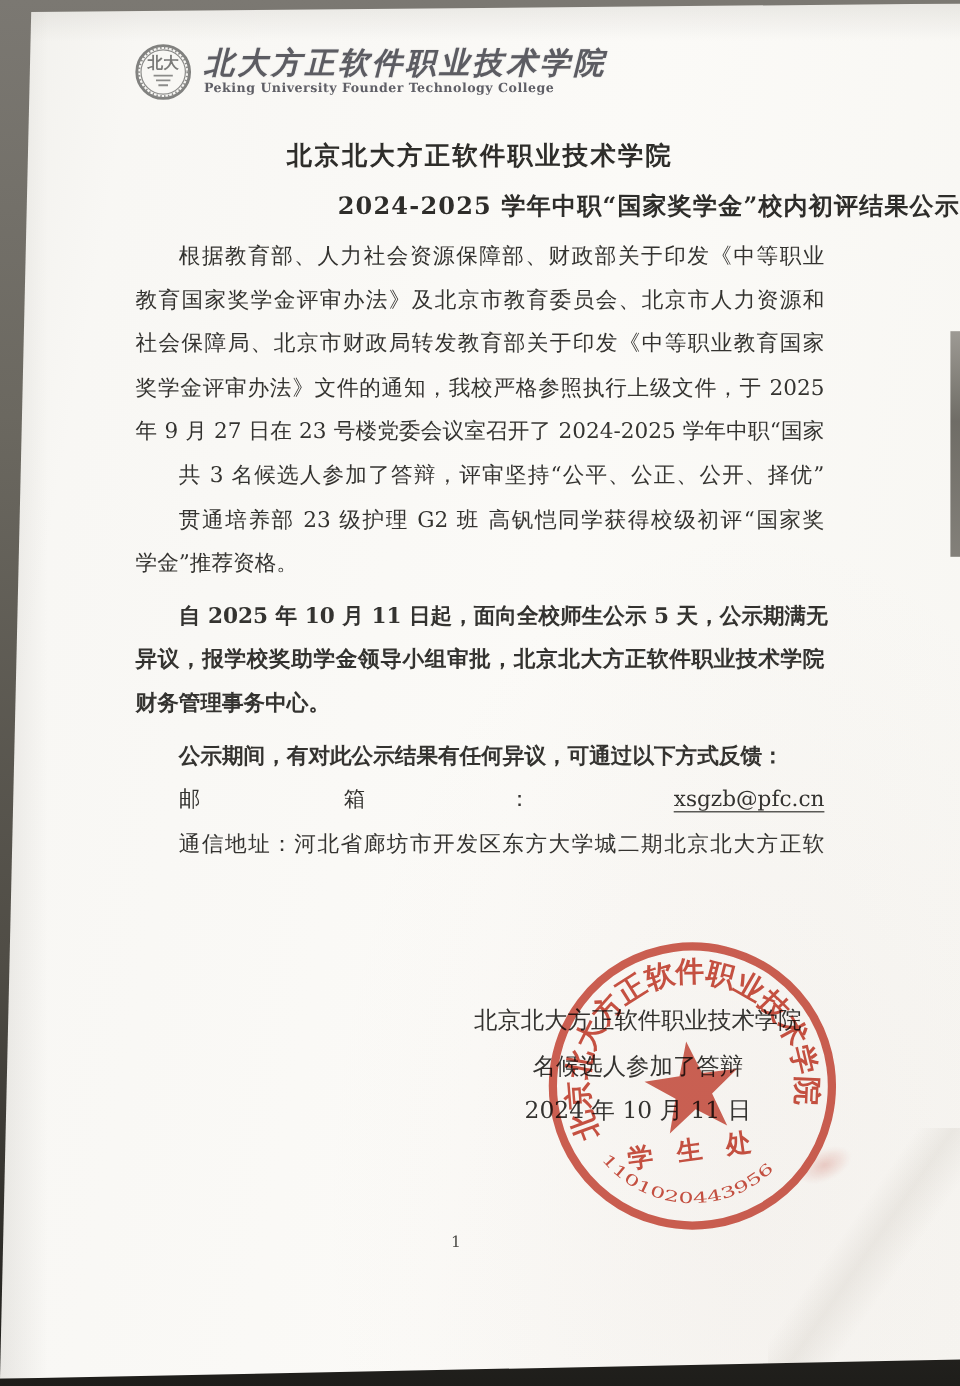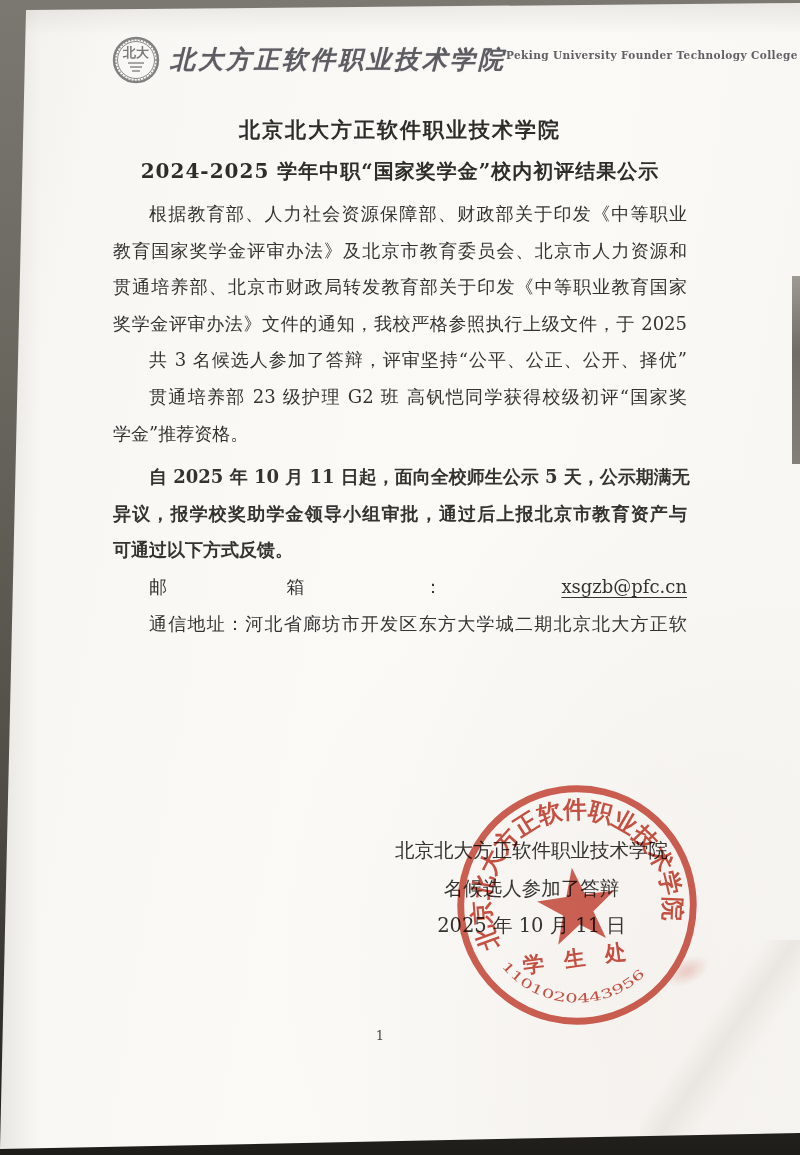--- a/index.html
+++ b/index.html
@@ -34,33 +34,33 @@
     pointer-events:none;
   }
   .smudge {
     position:absolute; left:663px; top:958px; width:48px; height:26px;
     background:radial-gradient(ellipse at center, rgba(198,90,75,.28), rgba(198,90,75,0) 70%);
     transform:rotate(-25deg); filter:blur(1px);
   }
   
   .logo-row { position:absolute; left:112px; top:36px; display:flex; align-items:center; gap:10px; }
   .emblem { width:48px; height:48px; flex:0 0 auto; }
-  .logo-text-col { display:flex; line-height:1.05; }
+  .logo-text-col { display:flex; flex-direction:column; line-height:1.05; }
   .logo-cn {
     font-size:25px; font-weight:bold; font-style:italic;
     color:#5c5c62; letter-spacing:3px; text-shadow:0 0 1px rgba(90,90,100,.4);
   }
   .logo-en { font-size:10.5px; font-weight:bold; color:#5f5f66; letter-spacing:.4px; margin-top:3px; }
   
   .doc-title {
     position:absolute; top:116px; left:0; width:100%; text-align:center;
     font-size:21px; font-weight:bold; color:#2e2d2a; letter-spacing:2px;
   }
   .doc-subtitle {
-    position:absolute; top:158px; left:0; width:100%; text-align:center;
+    position:absolute; top:158px; left:0; width:100%; text-align:right;
     font-size:20px; font-weight:bold; color:#2e2d2a; letter-spacing:1px;
   }
   
   .body-block { position:absolute; left:113px; top:196px; width:574px; color:#343330; font-size:18px; }
   .line { line-height:36.6px; text-align:justify; text-align-last:justify; white-space:nowrap; }
   .line.last { text-align-last:left; }
   .line.first { text-indent:2em; }
   .para.gap { margin-top:7px;font-weight:bold; }
   .email-line { line-height:36.6px; }
   .email-link { color:#343330; text-decoration:underline; text-underline-offset:4px; }
@@ -101,48 +101,52 @@
   </div>
 
   <div class="doc-title">北京北大方正软件职业技术学院</div>
   <div class="doc-subtitle">2024-2025 学年中职“国家奖学金”校内初评结果公示</div>
 
   <div class="body-block">
     <div id="paras-before">
         <div class="para">
           <div class="line first">根据教育部、人力社会资源保障部、财政部关于印发《中等职业</div>
           <div class="line">教育国家奖学金评审办法》及北京市教育委员会、北京市人力资源和</div>
-          <div class="line">贯通培养部、北京市财政局转发教育部关于印发《中等职业教育国家</div>
+          <div class="line">社会保障局、北京市财政局转发教育部关于印发《中等职业教育国家</div>
           <div class="line">奖学金评审办法》文件的通知，我校严格参照执行上级文件，于 2025</div>
+          <div class="line">年 9 月 27 日在 23 号楼党委会议室召开了 2024-2025 学年中职“国家</div>
         </div>
         <div class="para">
           <div class="line first">共 3 名候选人参加了答辩，评审坚持“公平、公正、公开、择优”</div>
         </div>
         <div class="para">
           <div class="line first">贯通培养部 23 级护理 G2 班  高钒恺同学获得校级初评“国家奖</div>
           <div class="line last">学金”推荐资格。</div>
         </div>
         <div class="para gap">
           <div class="line first">自 2025 年 10 月 11 日起，面向全校师生公示 5 天，公示期满无</div>
-          <div class="line">异议，报学校奖助学金领导小组审批，通过后上报北京市教育资产与</div>
-          <div class="line last">可通过以下方式反馈。</div>
+          <div class="line">异议，报学校奖助学金领导小组审批，北京北大方正软件职业技术学院</div>
+          <div class="line last">财务管理事务中心。</div>
+        </div>
+        <div class="para gap">
+          <div class="line first last">公示期间，有对此公示结果有任何异议，可通过以下方式反馈：</div>
         </div>
       </div>
     <div class="line first email-line"><span>邮箱：</span><a class="email-link" href="#">xsgzb@pfc.cn</a></div>
     <div id="paras-after">
         <div class="para">
           <div class="line first">通信地址：河北省廊坊市开发区东方大学城二期北京北大方正软</div>
         </div>
       </div>
   </div>
 
   <div class="sig-block">
     <div>北京北大方正软件职业技术学院</div>
     <div>名候选人参加了答辩</div>
-    <div>2025 年 10 月 11 日</div>
+    <div>2024 年 10 月 11 日</div>
   </div>
 
   <svg class="seal" viewBox="0 0 200 200">
     <defs>
       <path id="ringPath" d="M 34.2 123.9 A 70 70 0 1 1 165.8 123.9" fill="none"></path>
       <path id="serialPath" d="M 29.3 133 A 78 78 0 0 0 170.7 133" fill="none"></path>
     </defs>
     <circle cx="100" cy="100" r="93" fill="none" stroke="#c43b2a" stroke-width="5.5" opacity=".92"></circle>
     <text font-size="19" font-weight="bold" fill="#c43b2a" font-family="'DejaVu Serif',serif">
       <textPath href="#ringPath" startOffset="0" textLength="266" lengthAdjust="spacingAndGlyphs">北京北大方正软件职业技术学院</textPath>

